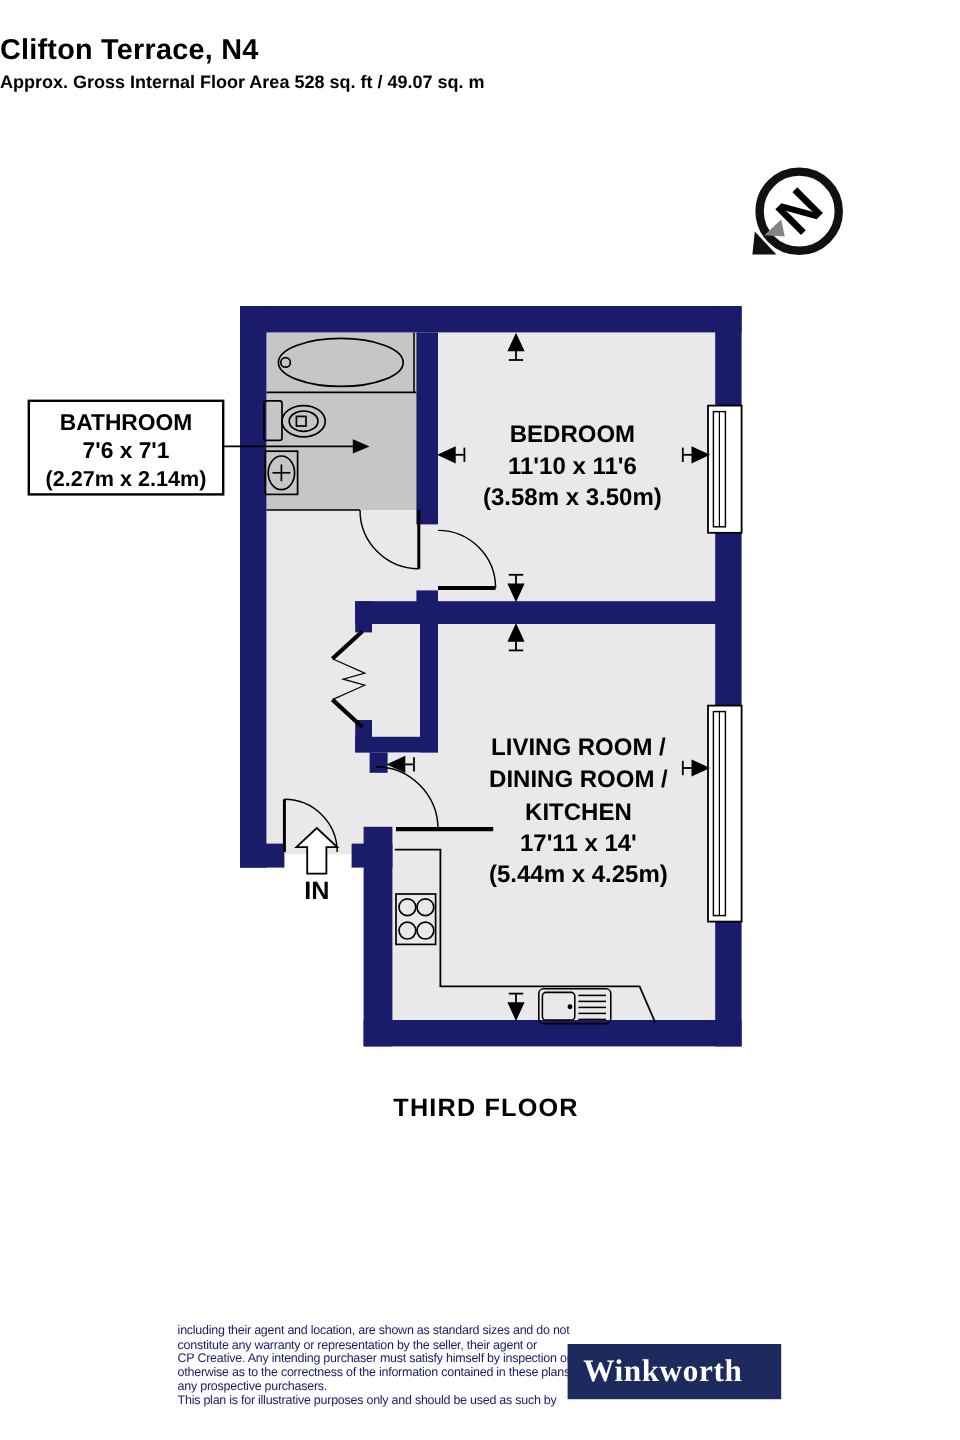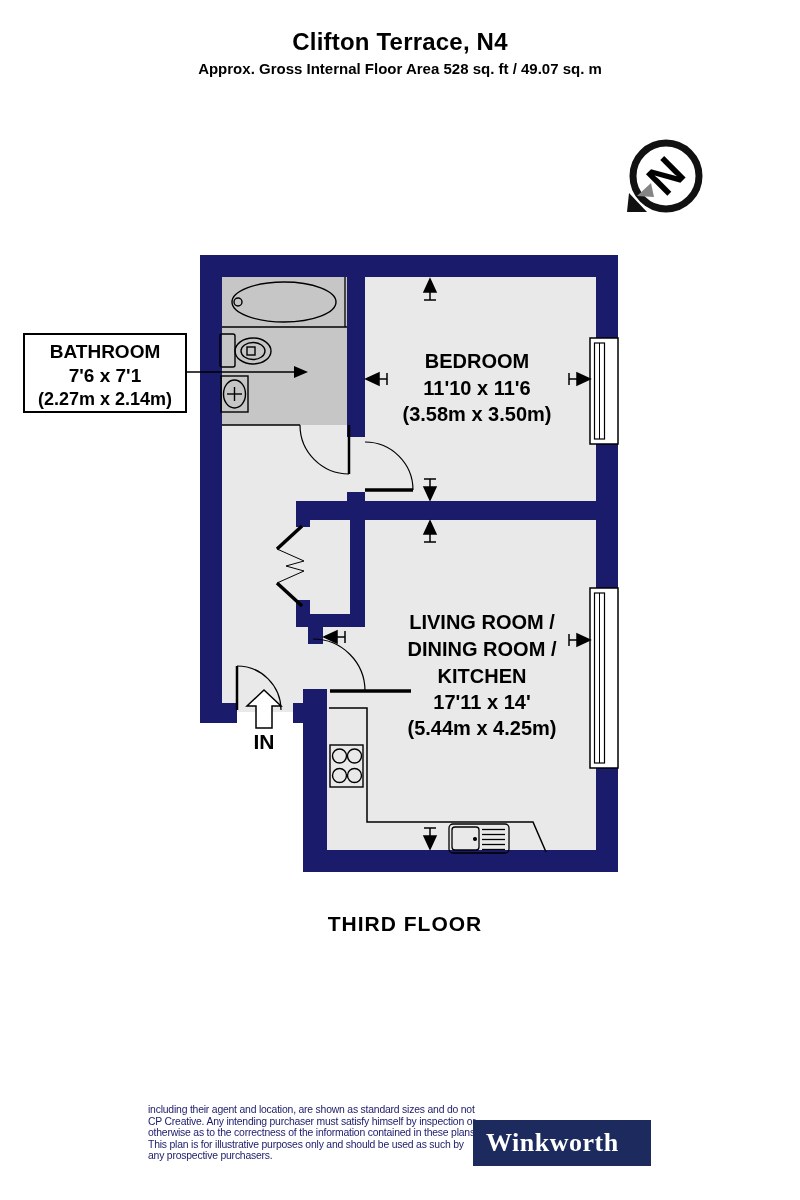--- a/index.html
+++ b/index.html
@@ -1,17 +1,17 @@
 <!DOCTYPE html>
 <html><head>
 <meta charset="utf-8">
 <style>
   html,body{margin:0;padding:0;background:#ffffff;}
   body{width:800px;height:1200px;position:relative;font-family:"Liberation Sans",sans-serif;overflow:hidden;}
-  .hdr{position:absolute;left:0;width:800px;text-align:center;color:#000;font-weight:bold;}
+  .hdr{position:absolute;left:0;width:800px;text-align:left;color:#000;font-weight:bold;}
   #title{top:28px;font-size:24px;letter-spacing:0.2px;}
   #subtitle{top:60px;font-size:15px;}
   #plan-svg{position:absolute;left:0;top:0;}
   #floor-label{position:absolute;left:0;top:912px;width:810px;text-align:center;font-size:21px;font-weight:bold;letter-spacing:1px;color:#000;}
   #disclaimer{position:absolute;left:148px;top:1104px;width:340px;color:#1b1b6b;font-size:10.4px;line-height:11.6px;letter-spacing:-0.2px;}
   #disclaimer div{white-space:nowrap;}
   #brand-box{position:absolute;left:473px;top:1120px;width:178px;height:46px;background:#1c2a5e;display:flex;align-items:center;}
   #brand-box span{color:#ffffff;font-family:"Liberation Serif",serif;font-weight:bold;font-size:26px;padding-left:13px;letter-spacing:0.5px;}
   svg text{font-family:"Liberation Sans",sans-serif;font-weight:bold;fill:#000;}
 </style>
@@ -199,21 +199,22 @@
   <g>
     <polygon points="264,690 281,706 272,706 272,728 256,728 256,706 247,706" fill="#fff" stroke="#000" stroke-width="1.5"></polygon>
     <text x="264" y="749" text-anchor="middle" font-size="21">IN</text>
   </g>
 </svg>
 
 <div id="floor-label">THIRD FLOOR</div>
 
 <div id="disclaimer">
   <div>including their agent and location, are shown as standard sizes and do not</div>
+  <div>constitute any warranty or representation by the seller, their agent or</div>
   <div>CP Creative. Any intending purchaser must satisfy himself by inspection or</div>
   <div>otherwise as to the correctness of the information contained in these plans.</div>
+  <div>any prospective purchasers.</div>
   <div>This plan is for illustrative purposes only and should be used as such by</div>
-  <div>any prospective purchasers.</div>
 </div>
 
 <div id="brand-box">
   <span>Winkworth</span>
 </div>
 
 </body></html>

